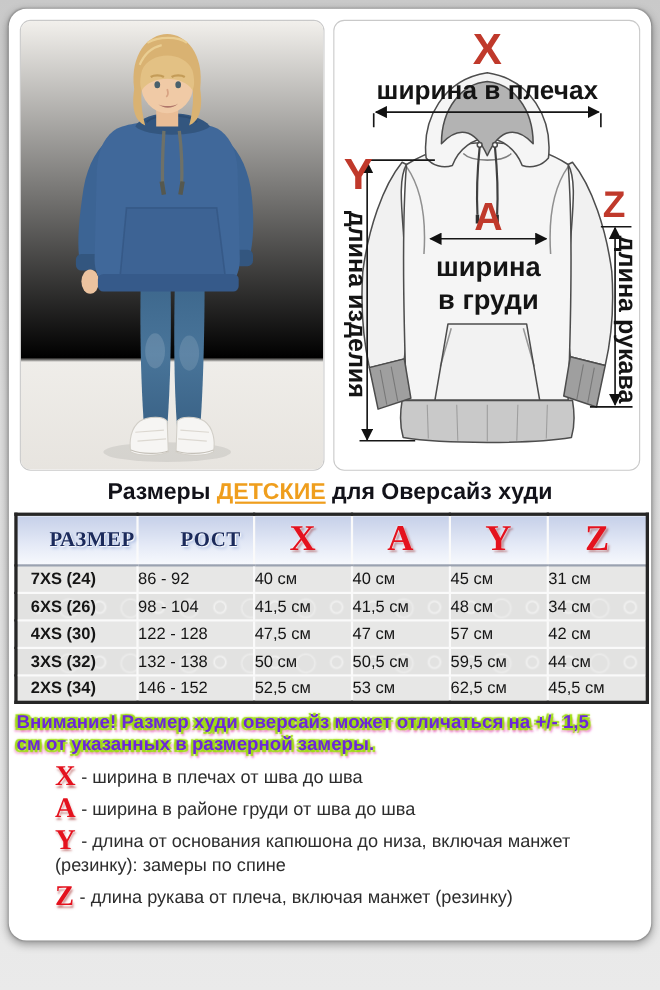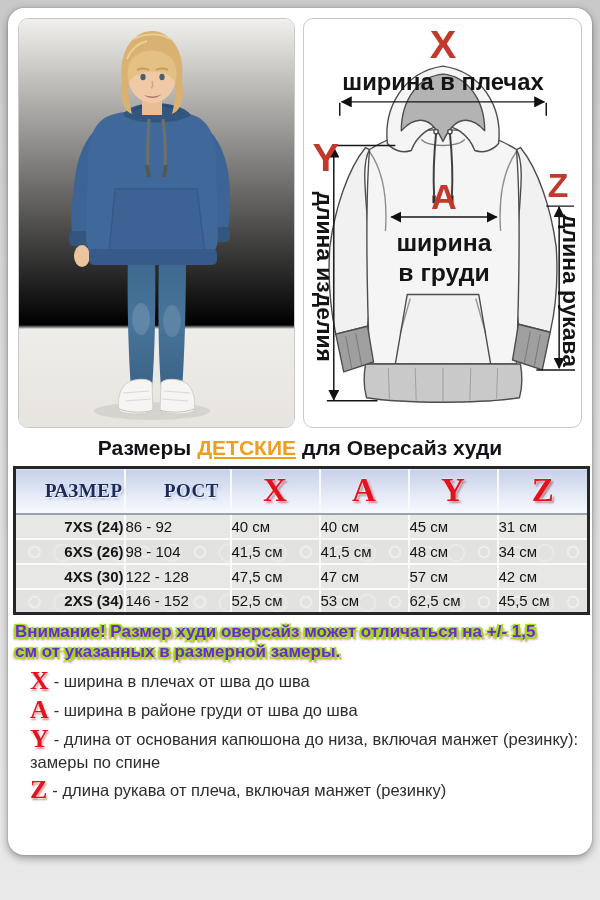--- a/index.html
+++ b/index.html
@@ -28,36 +28,36 @@
   th, td { border:2px solid #fafafa; }
   thead th {
     height:46px; background:linear-gradient(180deg,#c6d0e9 0%, #e6ebf7 62%, #f7f9fd 100%);
     border-bottom:2px solid #9aa2b0;
   }
   th.navy { font-family:"Liberation Serif", serif; font-size:19px; color:#1b2a5b; letter-spacing:.5px;
             text-shadow:1px 1px 1px #ffffff, 2px 2px 3px #9db2dd;padding-left:28px; }
   th.red  { font-family:"Liberation Serif", serif; font-weight:bold; font-size:33px; color:#e4121e; line-height:1;
             text-shadow:0 0 2px #ffffff, 2px 2px 2px rgba(130,5,5,.45); }
   tbody td { height:25px; font-size:15px; color:#151515; text-align:left; background:#e7e7e6; }
-  tbody td.size-col { text-align:right; padding-left:12px; font-weight:bold; }
+  tbody td.size-col { text-align:left; padding-left:12px; font-weight:bold; }
   tbody tr:nth-child(even) td {
     background-color:#e2e2e1;
     background-image:
       radial-gradient(circle at 18px 12px, rgba(255,255,255,0) 4px, rgba(255,255,255,.55) 5px, rgba(255,255,255,0) 7px),
       radial-gradient(circle at 46px 13px, rgba(255,255,255,0) 7px, rgba(255,255,255,.35) 8px, rgba(255,255,255,0) 10px);
     background-size:56px 25px;
   }
 
   .warning {
     margin:7px -3px 2px -3px; font-weight:bold; font-size:17px; line-height:1.18; color:#6d28d9;
     text-shadow:
       -2px -1px 1px #9fdc14, 2px -1px 1px #9fdc14, -2px 2px 1px #9fdc14, 2px 2px 1px #9fdc14,
       0 0 4px #b4ec2e, 3px 3px 2px rgba(240,122,210,.85), -3px 3px 2px rgba(240,122,210,.55);
   }
-  .legend { margin:6px 0 0 12px; }
+  .legend { margin:6px 0 0 32px; }
   .legend-item { font-size:16.5px; color:#2d2d2d; line-height:1.32; margin-bottom:3px; }
   .legend-letter {
     font-family:"Liberation Serif", serif; font-weight:bold; font-size:26px; color:#e4121e; line-height:1;
     margin-right:5px; text-shadow:0 0 2px #ffffff, 1px 2px 2px rgba(150,10,10,.5); vertical-align:-2px;
   }
   .dg-label { font-weight:bold; fill:#141414; }
   .dg-letter { font-weight:bold; }
 </style>
 </head>
 <body>
@@ -227,20 +227,28 @@
       </tr>
       <tr>
         <td class="size-col">4XS (30)</td>
         <td>122 - 128</td>
         <td>47,5 см</td>
         <td>47 см</td>
         <td>57 см</td>
         <td>42 см</td>
       </tr>
       <tr>
+        <td class="size-col">3XS (32)</td>
+        <td>132 - 138</td>
+        <td>50 см</td>
+        <td>50,5 см</td>
+        <td>59,5 см</td>
+        <td>44 см</td>
+      </tr>
+      <tr>
         <td class="size-col">2XS (34)</td>
         <td>146 - 152</td>
         <td>52,5 см</td>
         <td>53 см</td>
         <td>62,5 см</td>
         <td>45,5 см</td>
       </tr>
     </tbody>
   </table>
 

